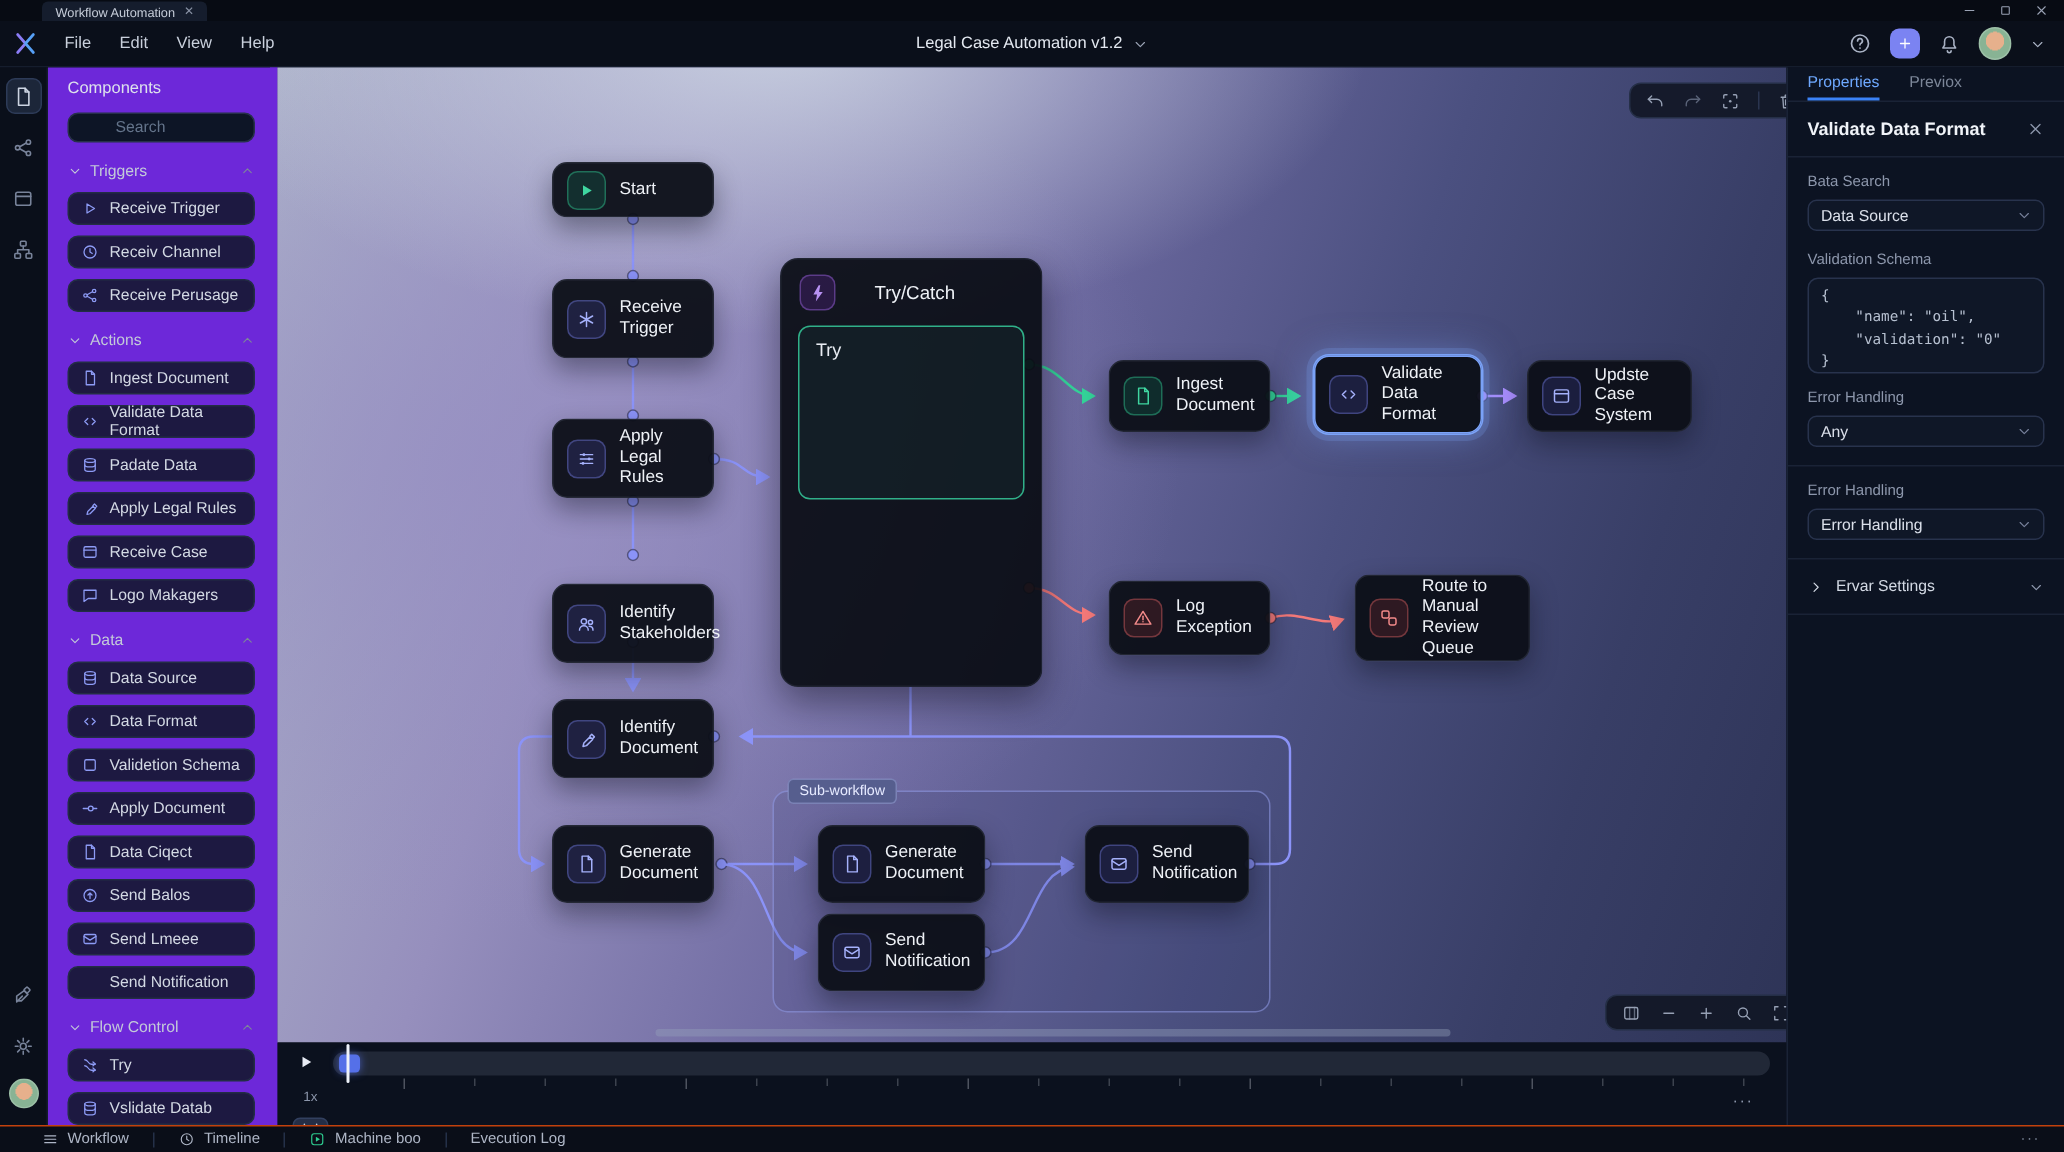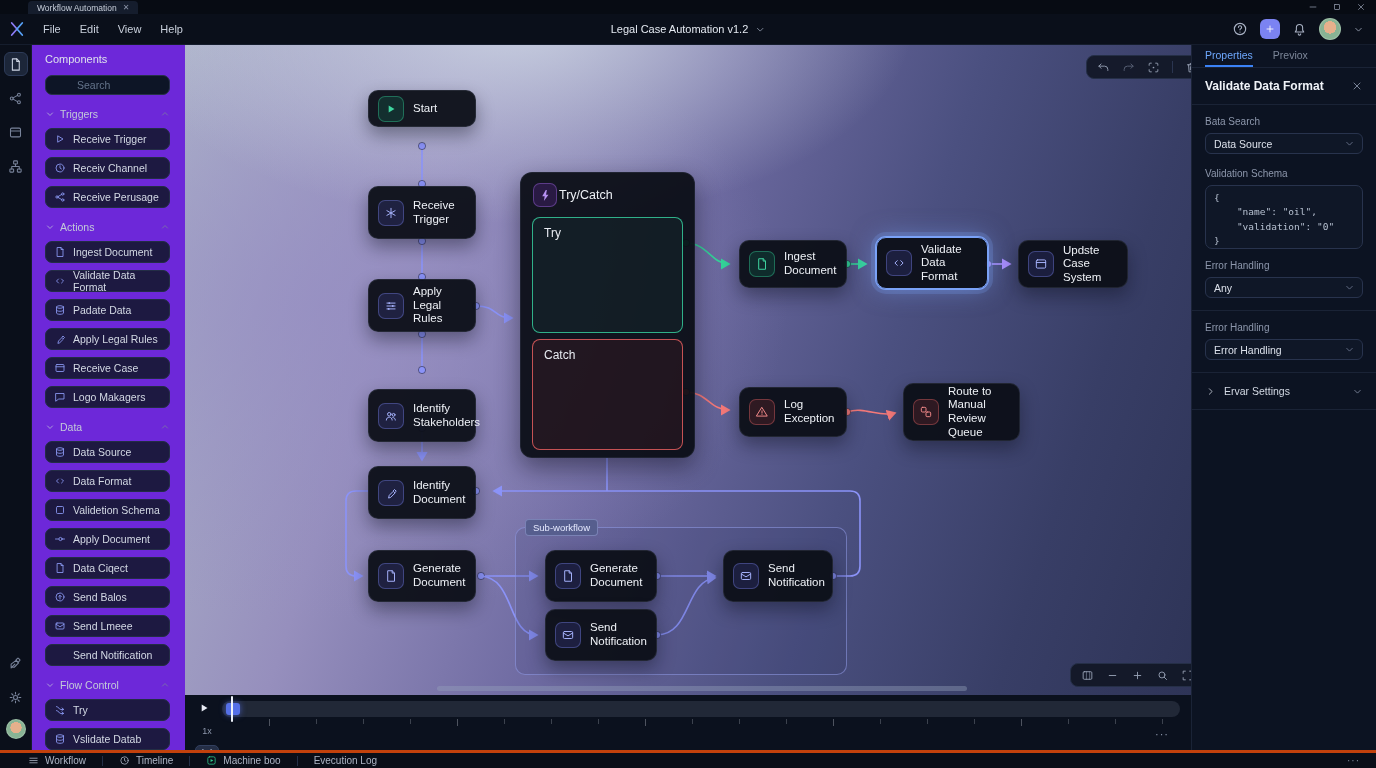--- a/index.html
+++ b/index.html
@@ -54,21 +54,21 @@
   .node { position:absolute; background:rgba(12,15,23,0.95); border:1px solid rgba(130,140,170,0.16); border-radius:10px; box-shadow:0 8px 18px rgba(10,12,25,0.4); display:flex; align-items:center; gap:9px; padding:0 9px; }
   .node .nlabel { font-size:11.5px; line-height:1.18; color:#eef1f6; }
   .nicon { width:26px; height:26px; border-radius:7px; display:grid; place-items:center; flex:0 0 auto; }
   .tone-blue  { background:rgba(99,102,241,0.16); border:1px solid rgba(129,140,248,0.35); color:#a5b1fb; }
   .tone-green { background:rgba(16,185,129,0.15); border:1px solid rgba(52,211,153,0.4); color:#3fd6a0; }
   .tone-red   { background:rgba(239,68,68,0.14); border:1px solid rgba(248,113,113,0.35); color:#f38a8a; }
   .tone-purple{ background:rgba(147,51,234,0.18); border:1px solid rgba(167,111,240,0.4); color:#b791f2; }
   .node.selected { border-color:#7aa2f7; box-shadow:0 0 0 1px #7aa2f7, 0 0 0 5px rgba(122,162,247,0.22), 0 0 24px rgba(122,162,247,0.5); }
 
   .trycatch { position:absolute; background:rgba(9,12,19,0.93); border:1px solid rgba(120,130,160,0.14); border-radius:12px; box-shadow:0 10px 24px rgba(10,12,25,0.45); }
-  .tc-head { display:flex; align-items:center; gap:2px; padding:10px 12px; font-size:12.5px; color:#eef1f6; }
+  .tc-head { display:flex; align-items:center; gap:26px; padding:10px 12px; font-size:12.5px; color:#eef1f6; }
   .tc-head .nicon { width:24px; height:24px; }
   .tc-zone { margin:0 11px; border-radius:8px; padding:8px 11px; font-size:12px; color:#e8ecf2; }
   .tc-try { height:116px; border:1px solid rgba(56,214,164,0.8); background:rgba(52,211,153,0.06); }
   .tc-catch { height:111px; margin-top:6px; border:1px solid rgba(239,98,98,0.8); background:rgba(239,68,68,0.08); }
 
   .subwf { position:absolute; border:1px solid rgba(150,158,235,0.55); background:rgba(44,50,100,0.14); border-radius:10px; }
   .subwf-badge { position:absolute; top:-9px; left:9px; background:#565e8e; border:1px solid rgba(190,198,255,0.35); color:#e6eaff; font-size:9.5px; padding:2px 7px; border-radius:4px; }
 
   .cv-toolbar { position:absolute; display:flex; align-items:center; gap:12px; background:rgba(17,23,37,0.92); border:1px solid #252f47; border-radius:8px; padding:0 10px; height:24px; color:#96a0b4; }
   .cv-toolbar .dim { color:#5a6378; }
@@ -101,21 +101,21 @@
   .psec { padding:11px 13px 0 13px; }
   .plabel { font-size:10px; color:#8d97ac; margin-bottom:6px; }
   .pselect { position:relative; height:21px; background:#0f1727; border:1px solid #28334d; border-radius:6px; display:flex; align-items:center; padding:0 8px; font-size:10.5px; color:#dbe0ea; margin-bottom:3px; }
   .pselect .chv { position:absolute; right:7px; color:#76809a; }
   .pcode { height:64px; background:#0f1727; border:1px solid #28334d; border-radius:7px; padding:5px 8px; font-family:"DejaVu Sans Mono", monospace; font-size:9.5px; line-height:1.5; color:#b7c1d1; white-space:pre; overflow:hidden; }
   .pdiv { border-top:1px solid #1a2336; margin-top:12px; }
   .psettings { display:flex; align-items:center; gap:8px; padding:12px 13px; font-size:10.5px; color:#d3d9e4; border-bottom:1px solid #1a2336; }
   .psettings .chv { margin-left:auto; color:#8d97ac; }
 
   
-  .statusbar { position:absolute; left:0; right:0; bottom:0; height:18px; background:#0a0e18; border-top:3px solid #c2410c; display:flex; align-items:center; font-size:10px; color:#aeb6c6; padding-left:28px; }
+  .statusbar { position:absolute; left:0; right:0; bottom:0; height:18px; background:#0a0e18; border-top:1px solid #c2410c; display:flex; align-items:center; font-size:10px; color:#aeb6c6; padding-left:28px; }
   .st-item { display:flex; align-items:center; gap:6px; }
   .st-div { width:1px; height:10px; background:#243048; margin:0 16px; }
   .st-more { margin-left:auto; padding-right:16px; color:#7d8799; letter-spacing:1px; }
 </style>
 </head>
 <body>
 
 <svg width="0" height="0" style="position:absolute" aria-hidden="true">
   <defs>
     <symbol id="i-doc" viewBox="0 0 24 24">
@@ -611,25 +611,24 @@
   <div class="trycatch" id="trycatch" style="left: 335px; top: 127px; width: 175px; height: 286px;">
     <div class="tc-head">
       <span class="nicon tone-purple">
           <svg class="ic fill" width="13" height="13">
             <use href="#i-bolt"></use>
           </svg>
         </span>
       <span>Try/Catch</span>
     </div>
     <div class="tc-zone tc-try"><span>Try</span></div>
-    <div class="tc-zone tc-catch"><span>Catch</span></div>
   </div>
 
   <div id="nodes">
-      <div class="node" style="left: 183px; top: 45px; width: 108px; height: 37px;">
+      <div class="node" style="left: 183px; top: 63px; width: 108px; height: 37px;">
         <span class="nicon tone-green">
           <svg class="ic fill" width="14" height="14">
             <use href="#i-playfill"></use>
           </svg>
         </span>
         <span class="nlabel">Start</span>
       </div>
       <div class="node" style="left: 183px; top: 141px; width: 108px; height: 53px;">
         <span class="nicon tone-blue">
           <svg class="ic" width="14" height="14">

